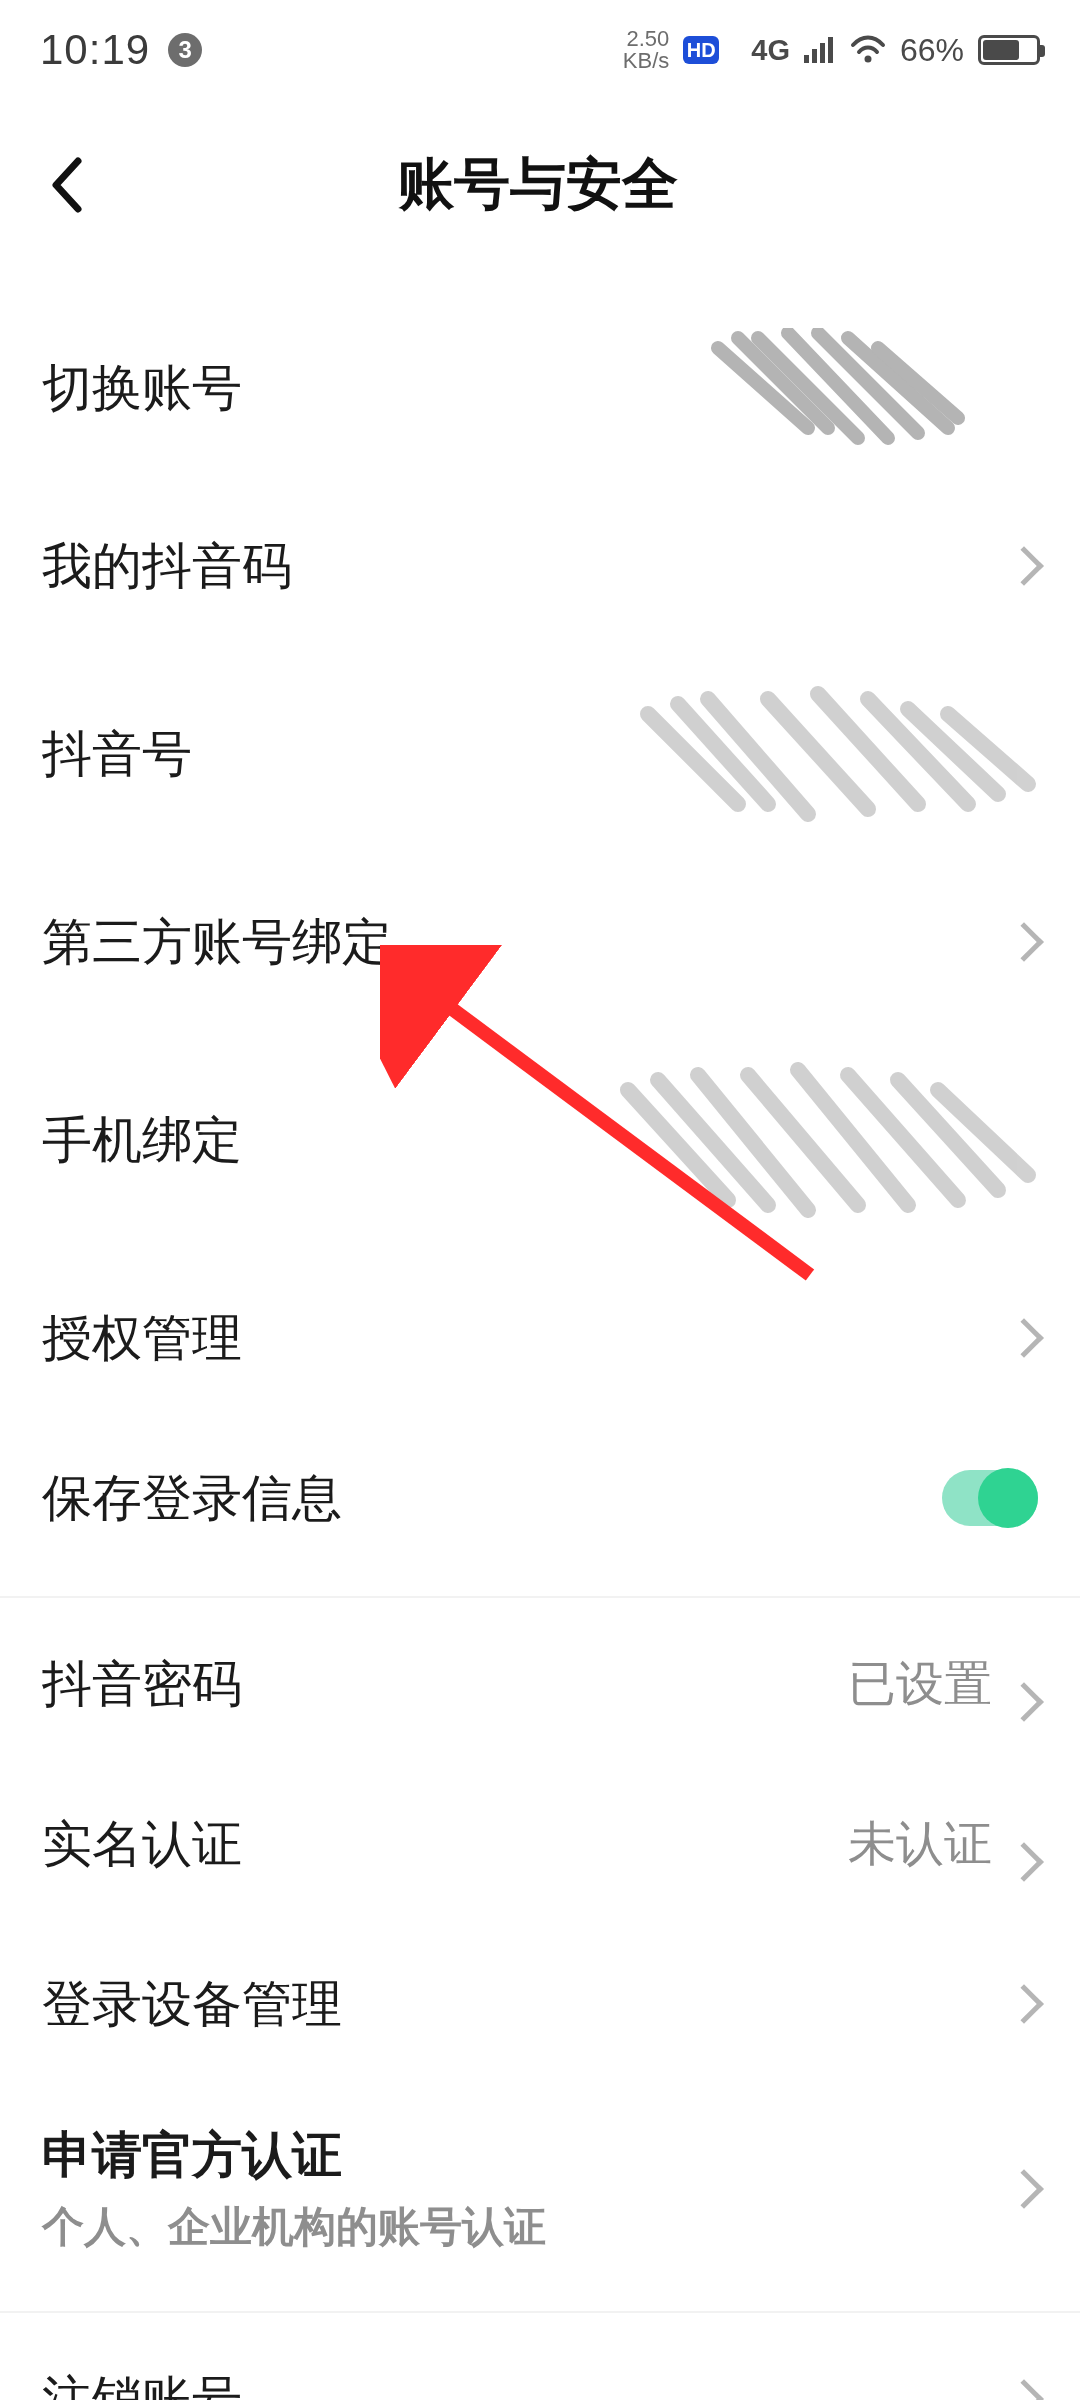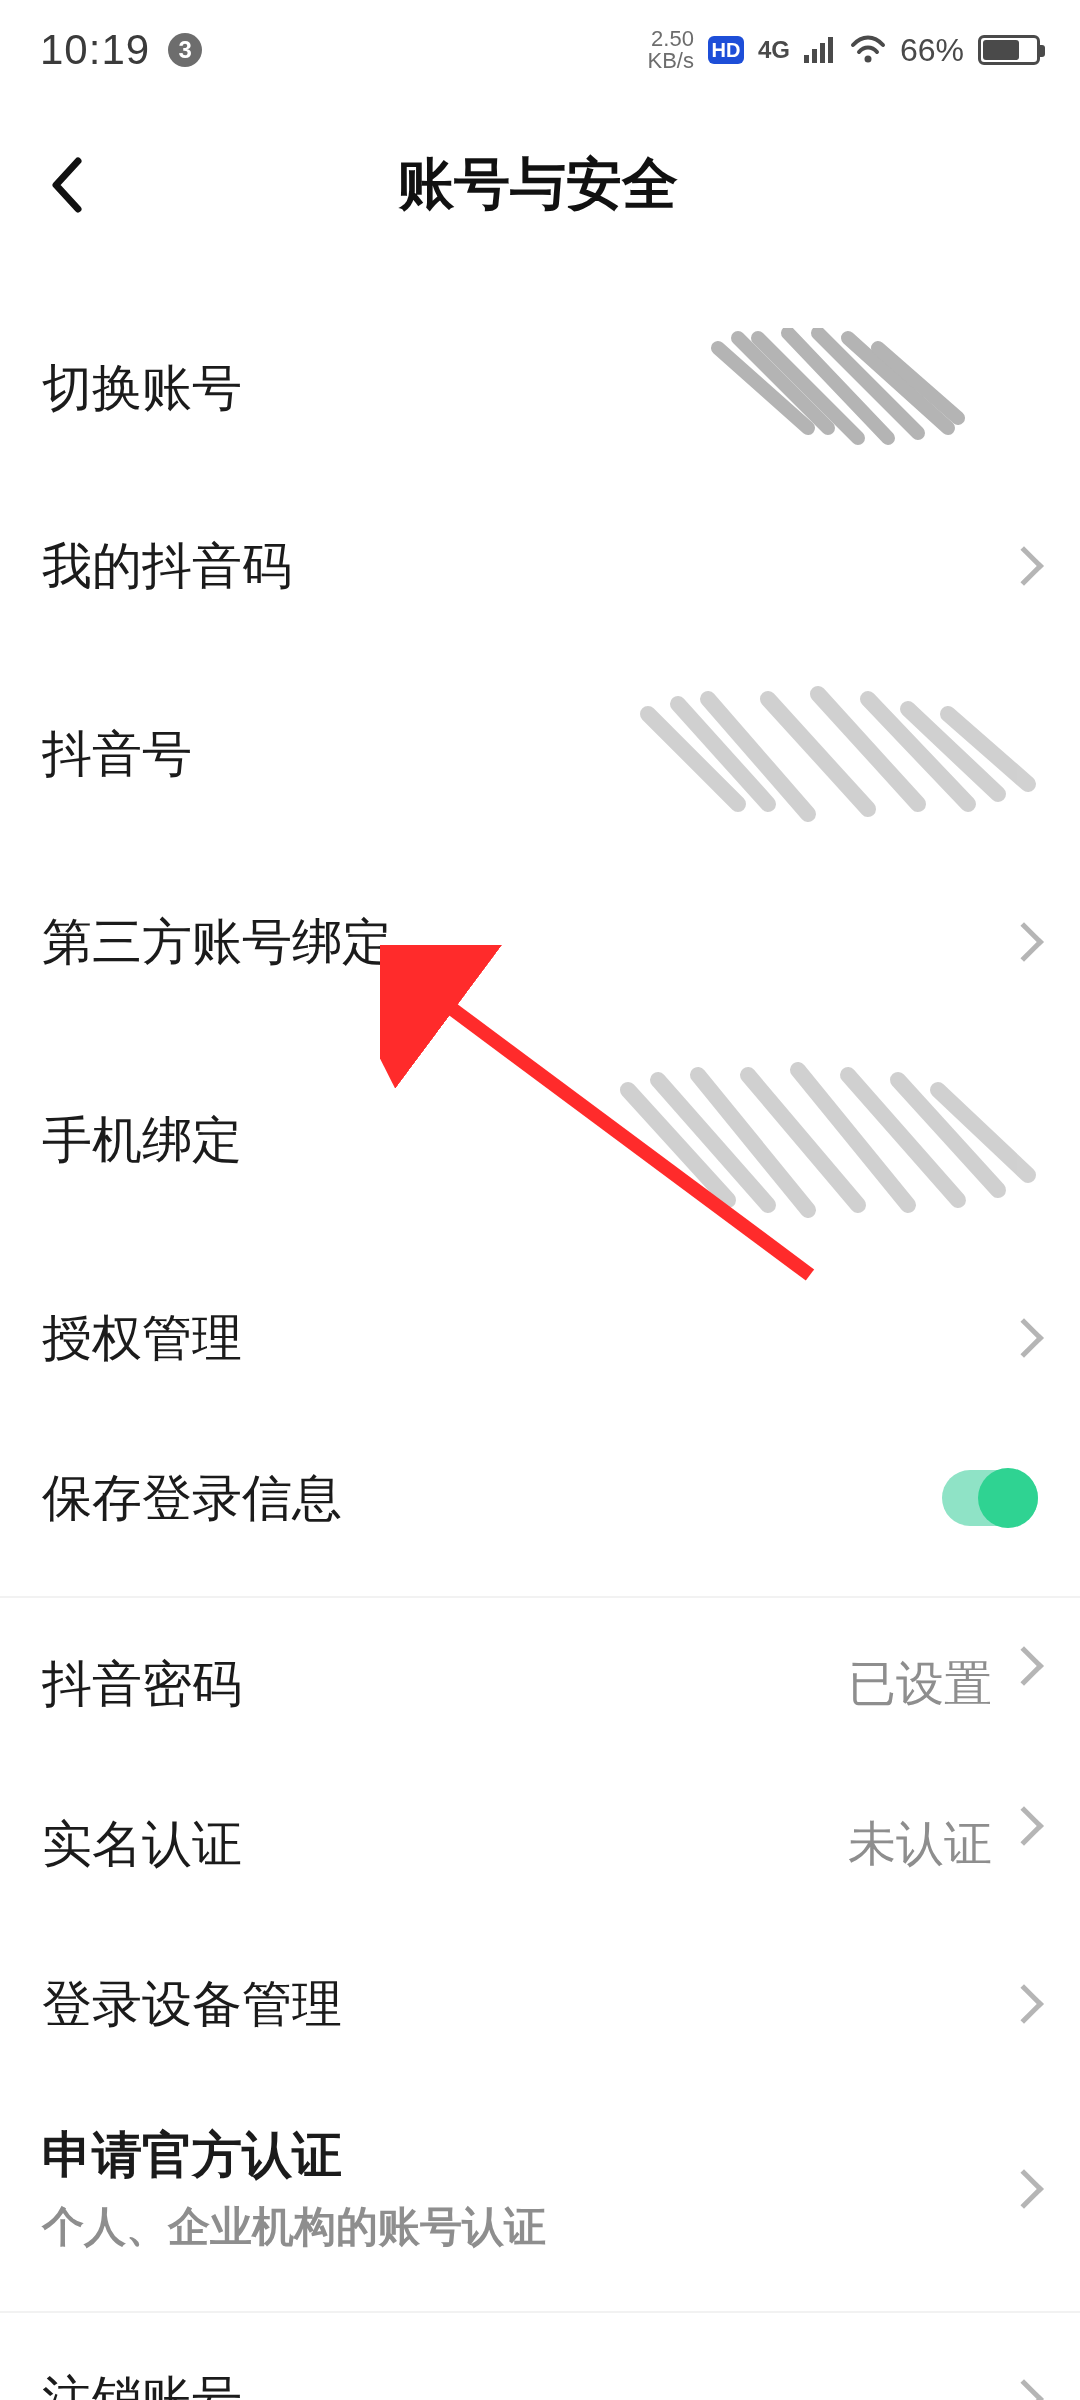--- a/index.html
+++ b/index.html
@@ -6,38 +6,38 @@
   html, body { width: 1080px; height: 2400px; background: #ffffff; font-family: -apple-system, "PingFang SC", "Helvetica Neue", Arial, sans-serif; color: #111; overflow: hidden; }
   .screen { width: 1080px; height: 2400px; position: relative; border-radius: 13px; overflow: hidden; background: #fff; }
   
   .statusbar { position: absolute; top: 0; left: 0; right: 0; height: 100px; display: flex; align-items: center; justify-content: space-between; padding: 0 40px; font-size: 38px; color: #3b3b3b; }
   .statusbar .left { display: flex; align-items: center; gap: 18px; }
   .statusbar .right { display: flex; align-items: center; gap: 14px; }
   .sb-time { font-size: 42px; font-weight: 500; letter-spacing: 1px; }
   .sb-badge { width: 34px; height: 34px; border-radius: 50%; background: #6d6d6d; color: #fff; font-size: 24px; display: flex; align-items: center; justify-content: center; font-weight: 600; }
   .sb-speed { font-size: 22px; line-height: 22px; text-align: right; color:#6d6d6d; }
   .sb-hd { width: 36px; height: 28px; border-radius: 6px; background: #1d4ed8; color: #fff; font-size: 20px; display:flex; align-items:center; justify-content:center; font-weight:700; }
-  .sb-4g { font-size: 24px; font-weight: 600; color:#4a4a4a; }
+  .sb-4g { font-size: 29px; font-weight: 600; color:#4a4a4a;margin-left:18px; }
   .sb-signal, .sb-wifi, .sb-batt { display:inline-block; }
   .sb-batt { width: 62px; height: 30px; border: 3px solid #4a4a4a; border-radius: 6px; position: relative; }
   .sb-batt::after { content:""; position:absolute; right:-8px; top:7px; width:6px; height:12px; background:#4a4a4a; border-radius: 0 3px 3px 0; }
   .sb-batt .fill { position:absolute; left:2px; top:2px; bottom:2px; width: 64%; background:#4a4a4a; border-radius:3px; }
   .sb-pct { font-size: 32px; color:#4a4a4a; }
 
   
   .navhdr { position:absolute; top:110px; left:0; right:4px; height: 150px; display:flex; align-items:center; justify-content:center; }
   .navhdr .back { position:absolute; left: 36px; top: 50%; transform: translateY(-50%); width:60px; height:60px; display:flex; align-items:center; justify-content:center; }
   .navhdr .title { font-size: 56px; font-weight: 600; color:#111; }
 
   
   .list { position:absolute; top: 290px; left:0; right:0; }
   .row { display:flex; align-items:center; justify-content:space-between; padding: 38px 42px; min-height: 160px; }
   .row .label { font-size: 50px; color:#1b1b1b; }
   .row .sublabel { font-size: 42px; color:#8e8e8e; margin-top: 10px; }
-  .row .right { display:flex; align-items:flex-start; gap: 18px; }
+  .row .right { display:flex; align-items:flex-end; gap: 18px; }
   .row .value { font-size: 48px; color:#8e8e8e; }
   .chev { width: 28px; height: 28px; border-top: 5px solid #b5b5b5; border-right: 5px solid #b5b5b5; transform: rotate(45deg); }
   .divider { height: 2px; background: #f2f2f2; margin: 18px 0 6px 0; }
   .scrib { position:relative; width: 380px; height: 120px; }
   .scrib svg { position:absolute; inset:0; }
   .toggle { width: 96px; height: 56px; border-radius: 28px; background: #8fe3c6; position: relative; }
   .toggle .knob { position:absolute; right:0; top:-2px; width:60px; height:60px; border-radius:50%; background:#2fd392; }
   .label-col { display:flex; flex-direction:column;font-weight:bold; }
 
   

